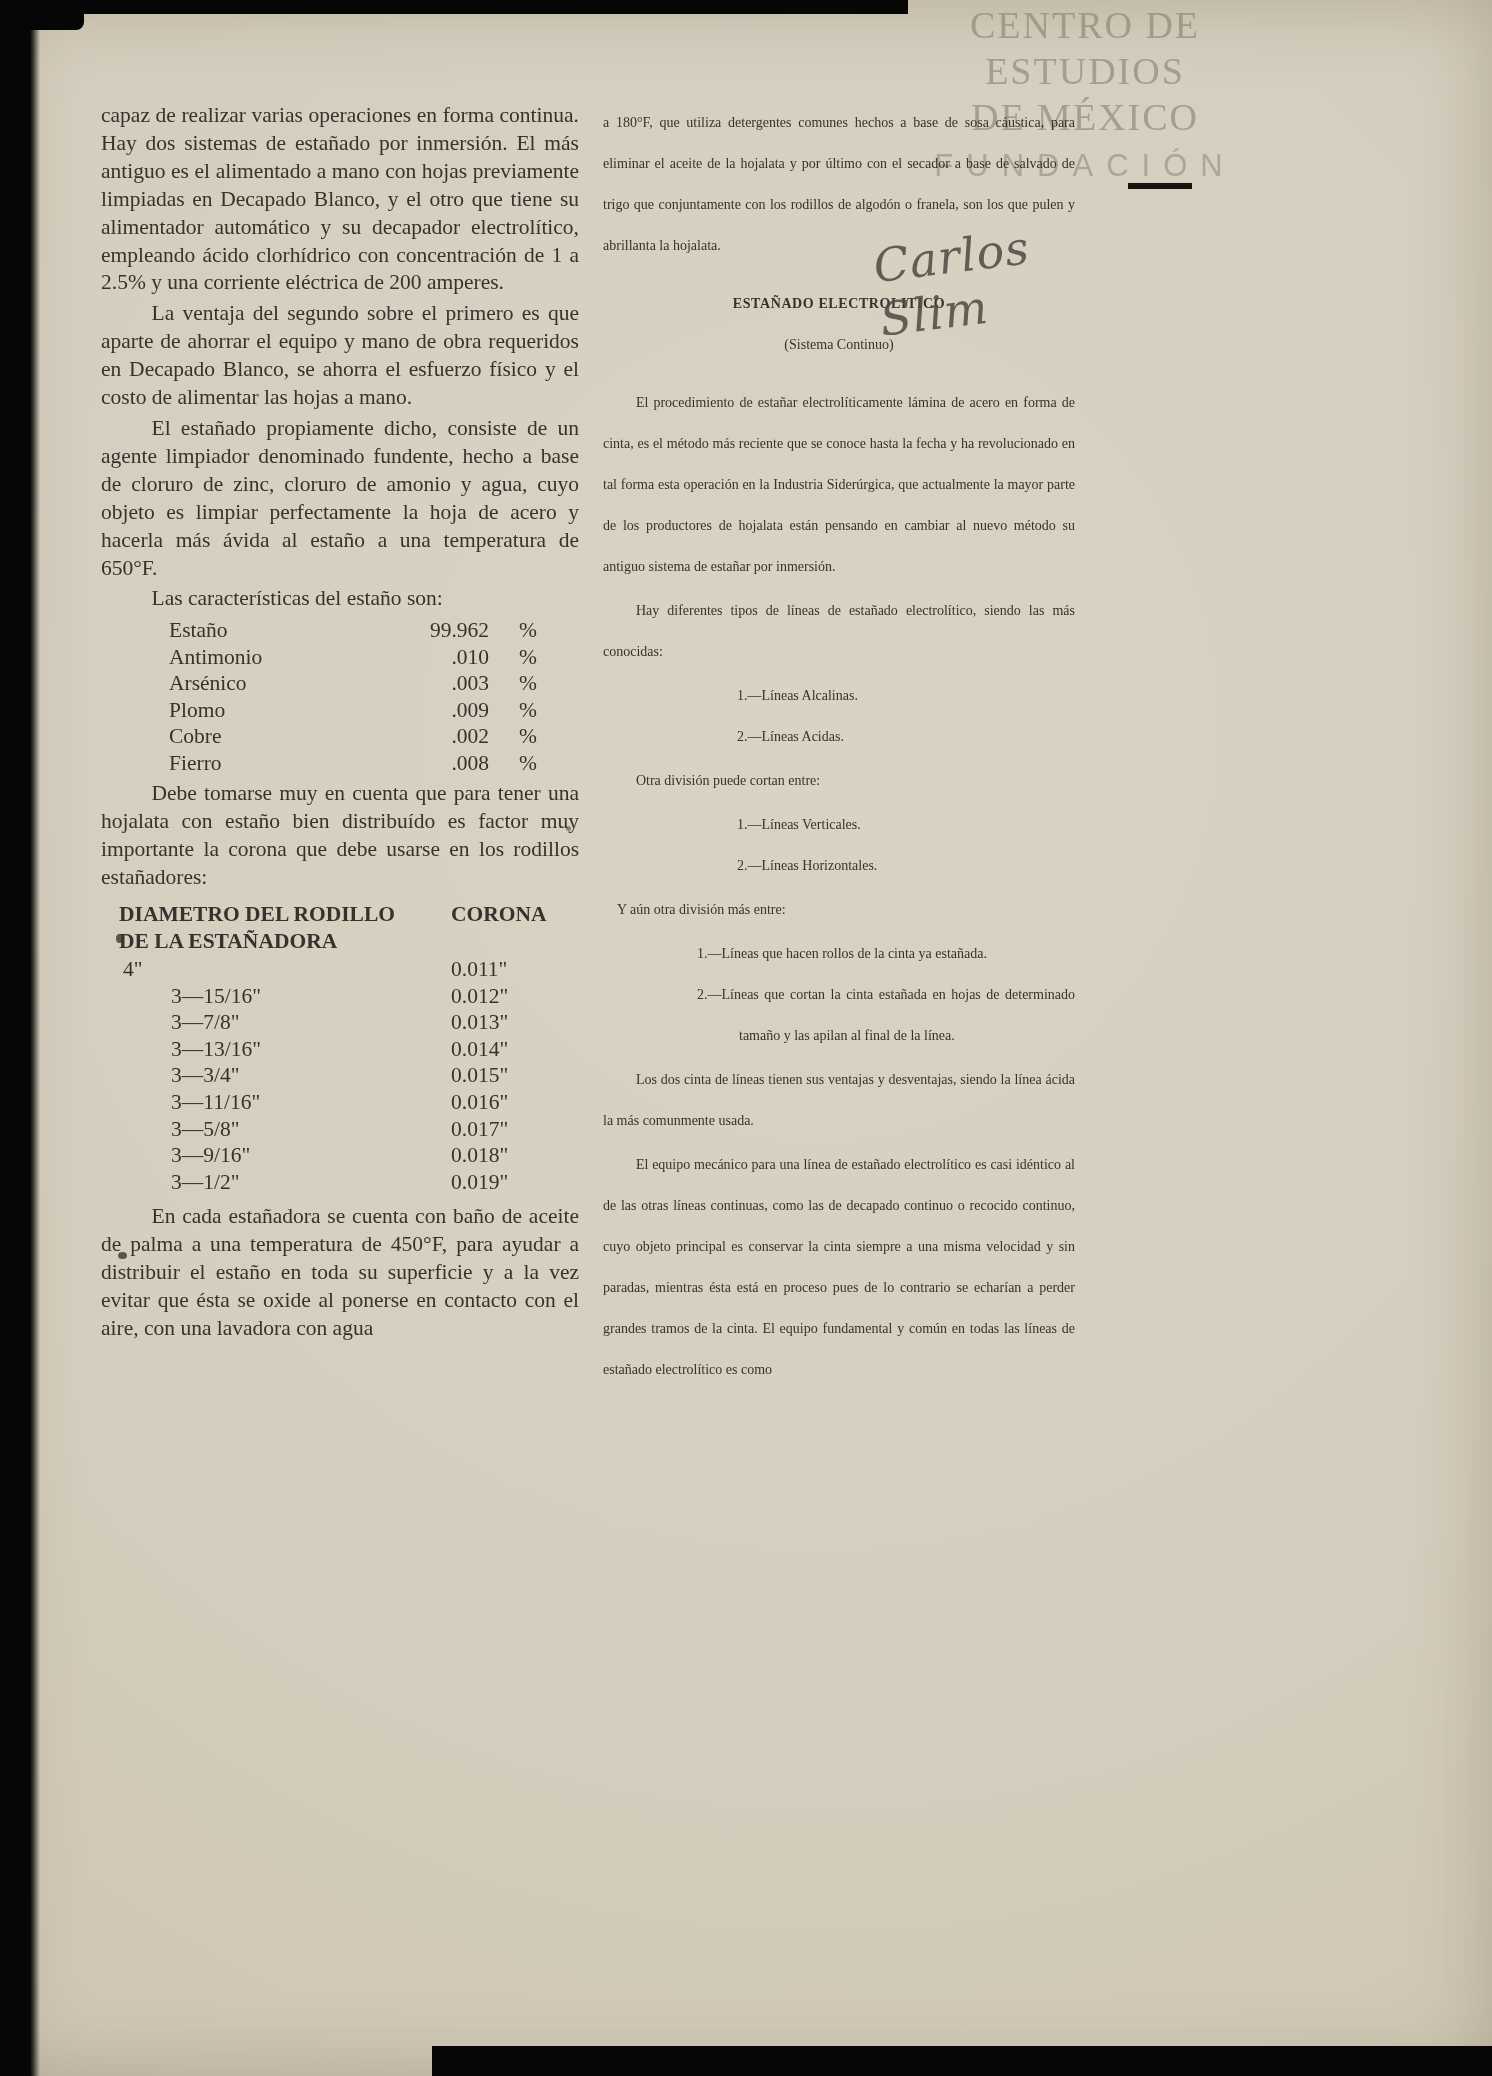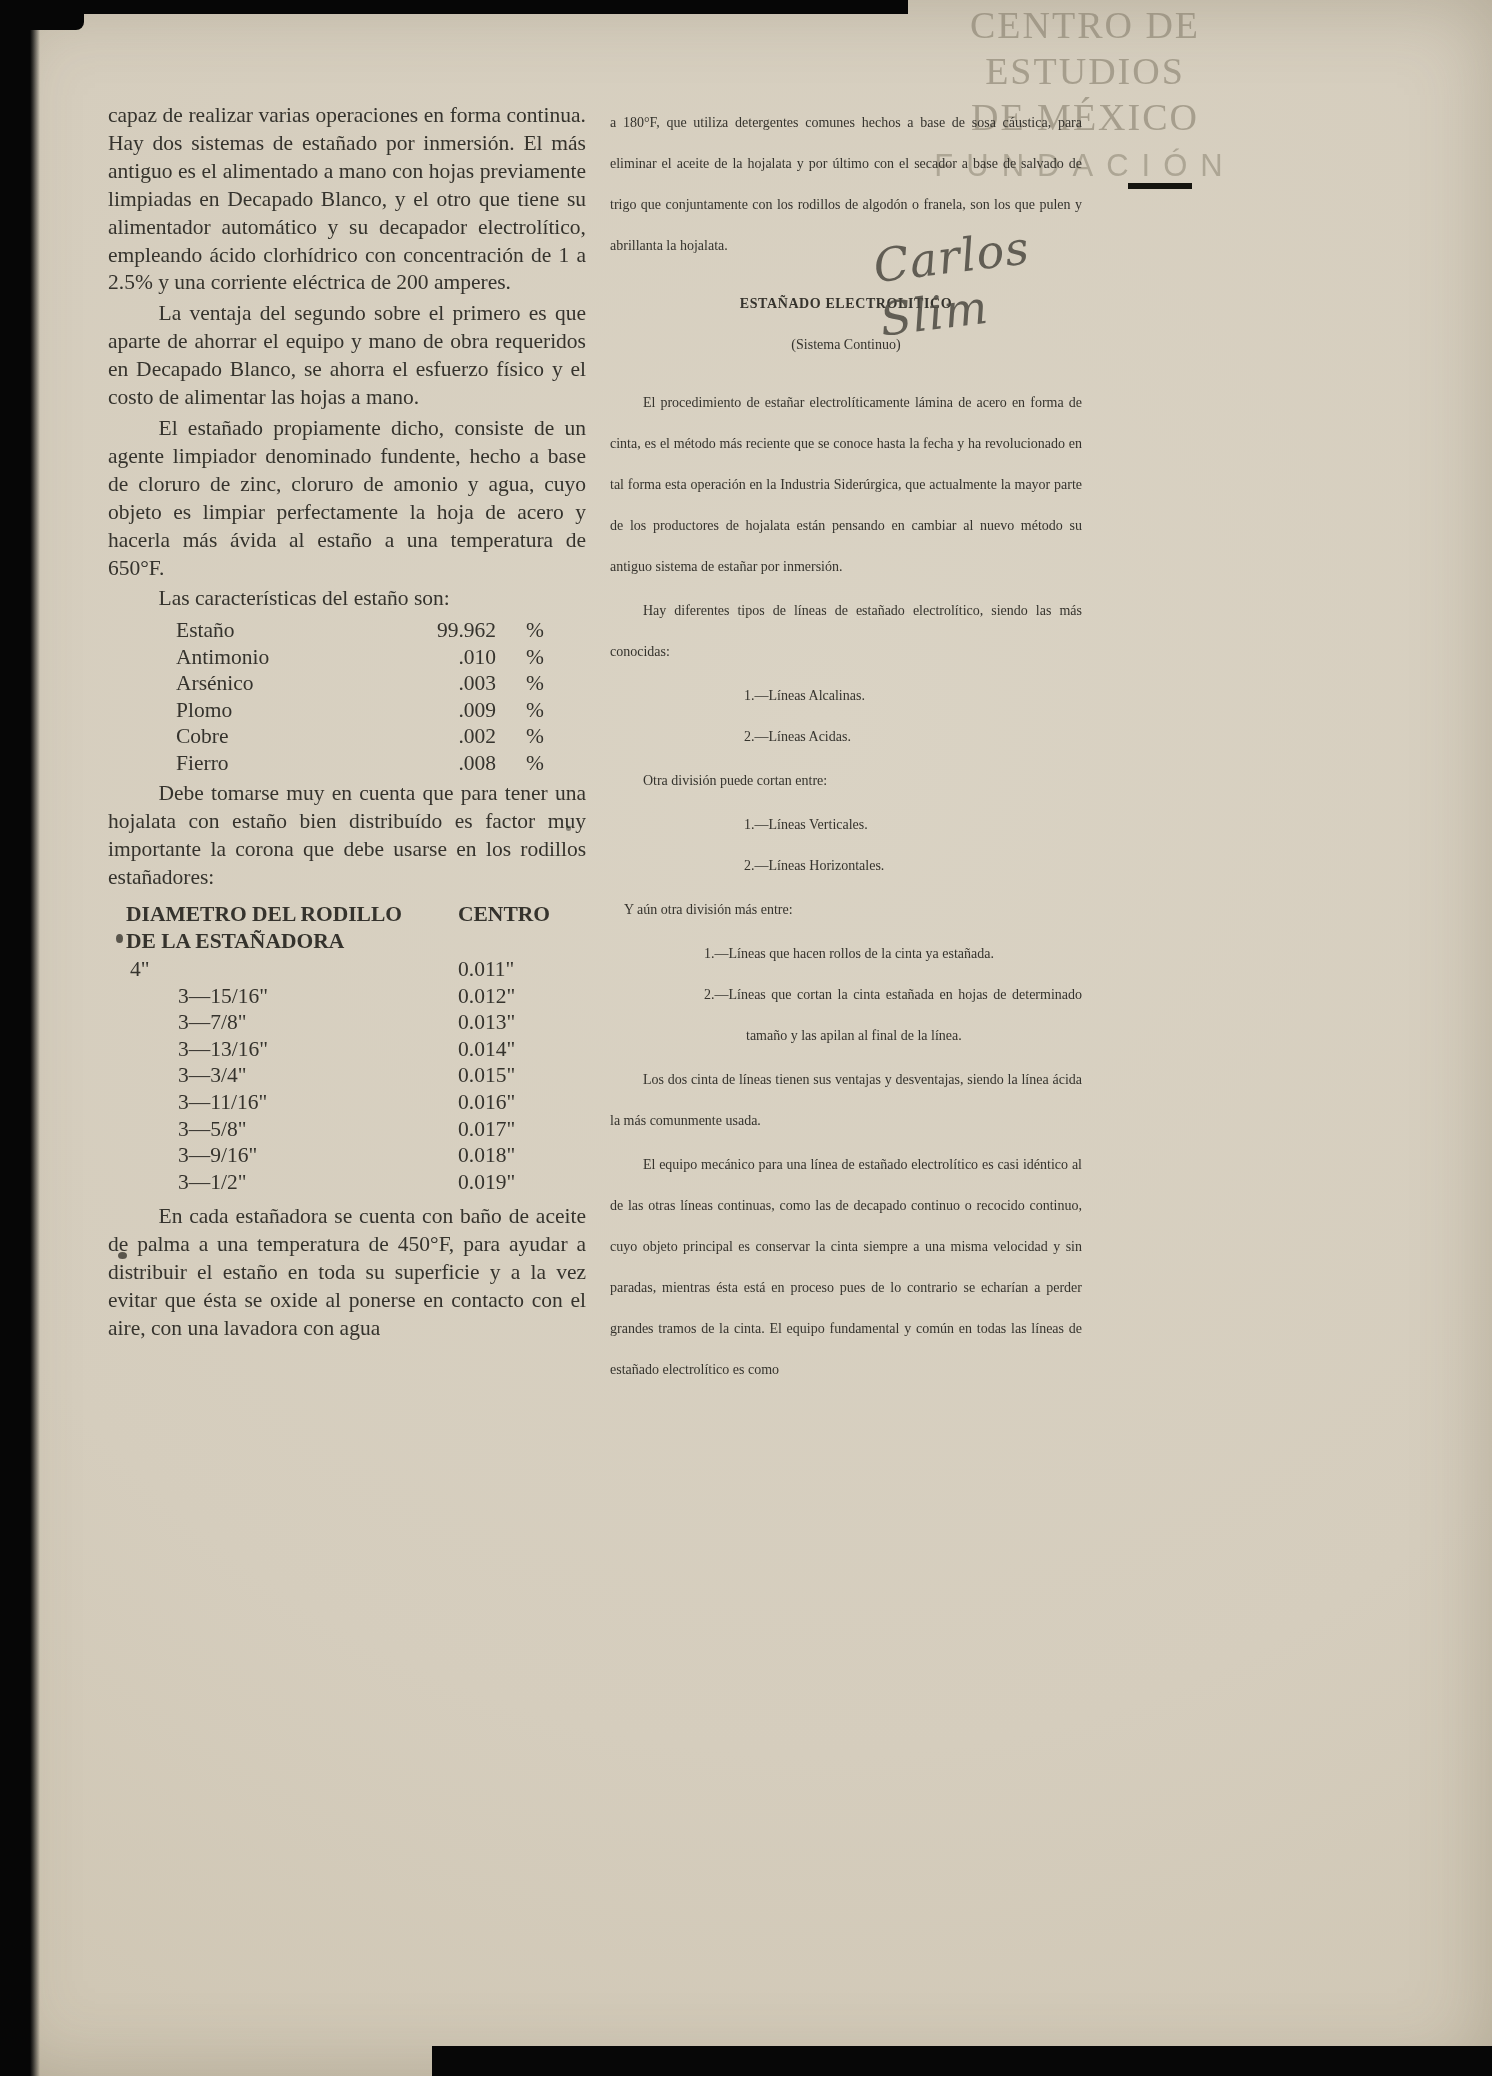--- a/index.html
+++ b/index.html
@@ -25,21 +25,21 @@
   
   .stamp { position:absolute; left:924px; top:2px; width:322px; text-align:center; z-index:1;
     color:#877f6d; opacity:.60; }
   .stamp-line { font-size:38px; line-height:46px; letter-spacing:2px; font-weight:400; }
   .stamp-foundation { margin-top:8px; font-family:Liberation Sans, sans-serif;
     font-size:31px; letter-spacing:13px; opacity:.85; white-space:nowrap; }
   .signature { position:absolute; left:876px; top:222px; width:280px; z-index:3;
     font-family:"DejaVu Serif",serif; font-style:italic; font-size:46px; color:#4d4a42;
     transform:rotate(-7deg); opacity:.85; letter-spacing:1px; }
   
-  .columns { position:absolute; left:108px; top:102px; width:974px; display:flex; gap:24px; z-index:2; }
+  .columns { position:absolute; left:101px; top:102px; width:974px; display:flex; gap:24px; z-index:2; }
   .col-left  { width:478px; font-size:21.5px; line-height:27.9px; }
   .col-right { width:472px; font-size:14px; line-height:41px; }
   .para { margin:0 0 3px; text-align:justify; }
   .ind { text-indent:2.35em; }
   .ind-sm { text-indent:1.0em; }
   
   .tin-table { margin:4px 0 4px 68px; line-height:26.5px; }
   .tin-row { display:flex; }
   .tin-name { width:200px; }
   .tin-val { width:120px; text-align:right; }
@@ -122,21 +122,21 @@
       </div>
 
       <p class="para ind">Debe tomarse muy en cuenta que para tener una hojalata con estaño bien distribuído es factor muy importante la corona que debe usarse en los rodillos estañadores:</p>
 
       <div class="roller-table">
         <div class="rt-header">
           <div class="rt-h-left">
             <div>DIAMETRO DEL RODILLO</div>
             <div>DE LA ESTAÑADORA</div>
           </div>
-          <div class="rt-h-right">CENTRO</div>
+          <div class="rt-h-right">CORONA</div>
         </div>
         <div class="rt-row first">
           <span class="rt-diam">4"</span>
           <span class="rt-crown">0.011"</span>
         </div>
         <div class="rt-row">
           <span class="rt-diam">3—15/16"</span>
           <span class="rt-crown">0.012"</span>
         </div>
         <div class="rt-row">

